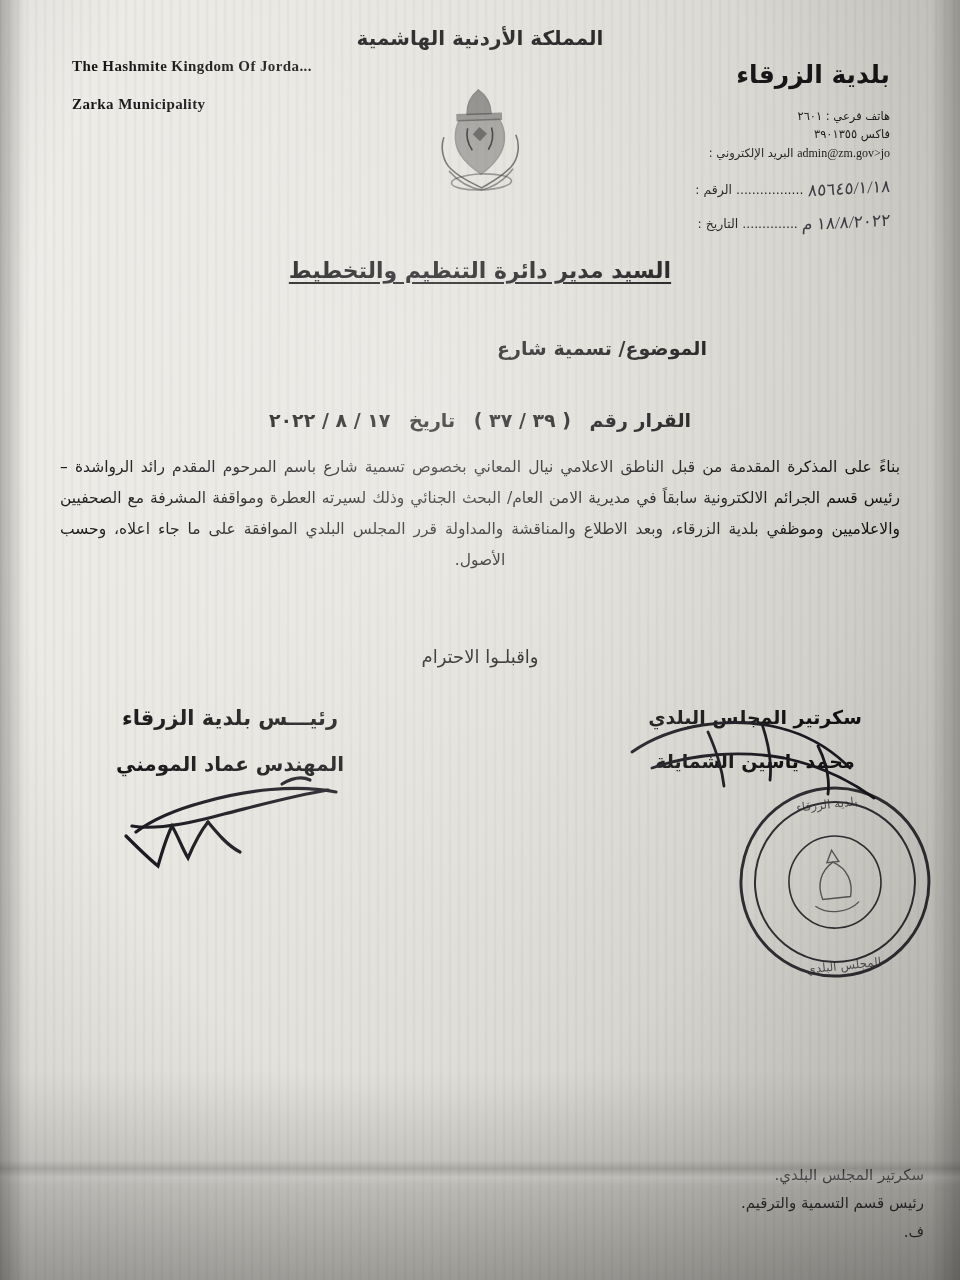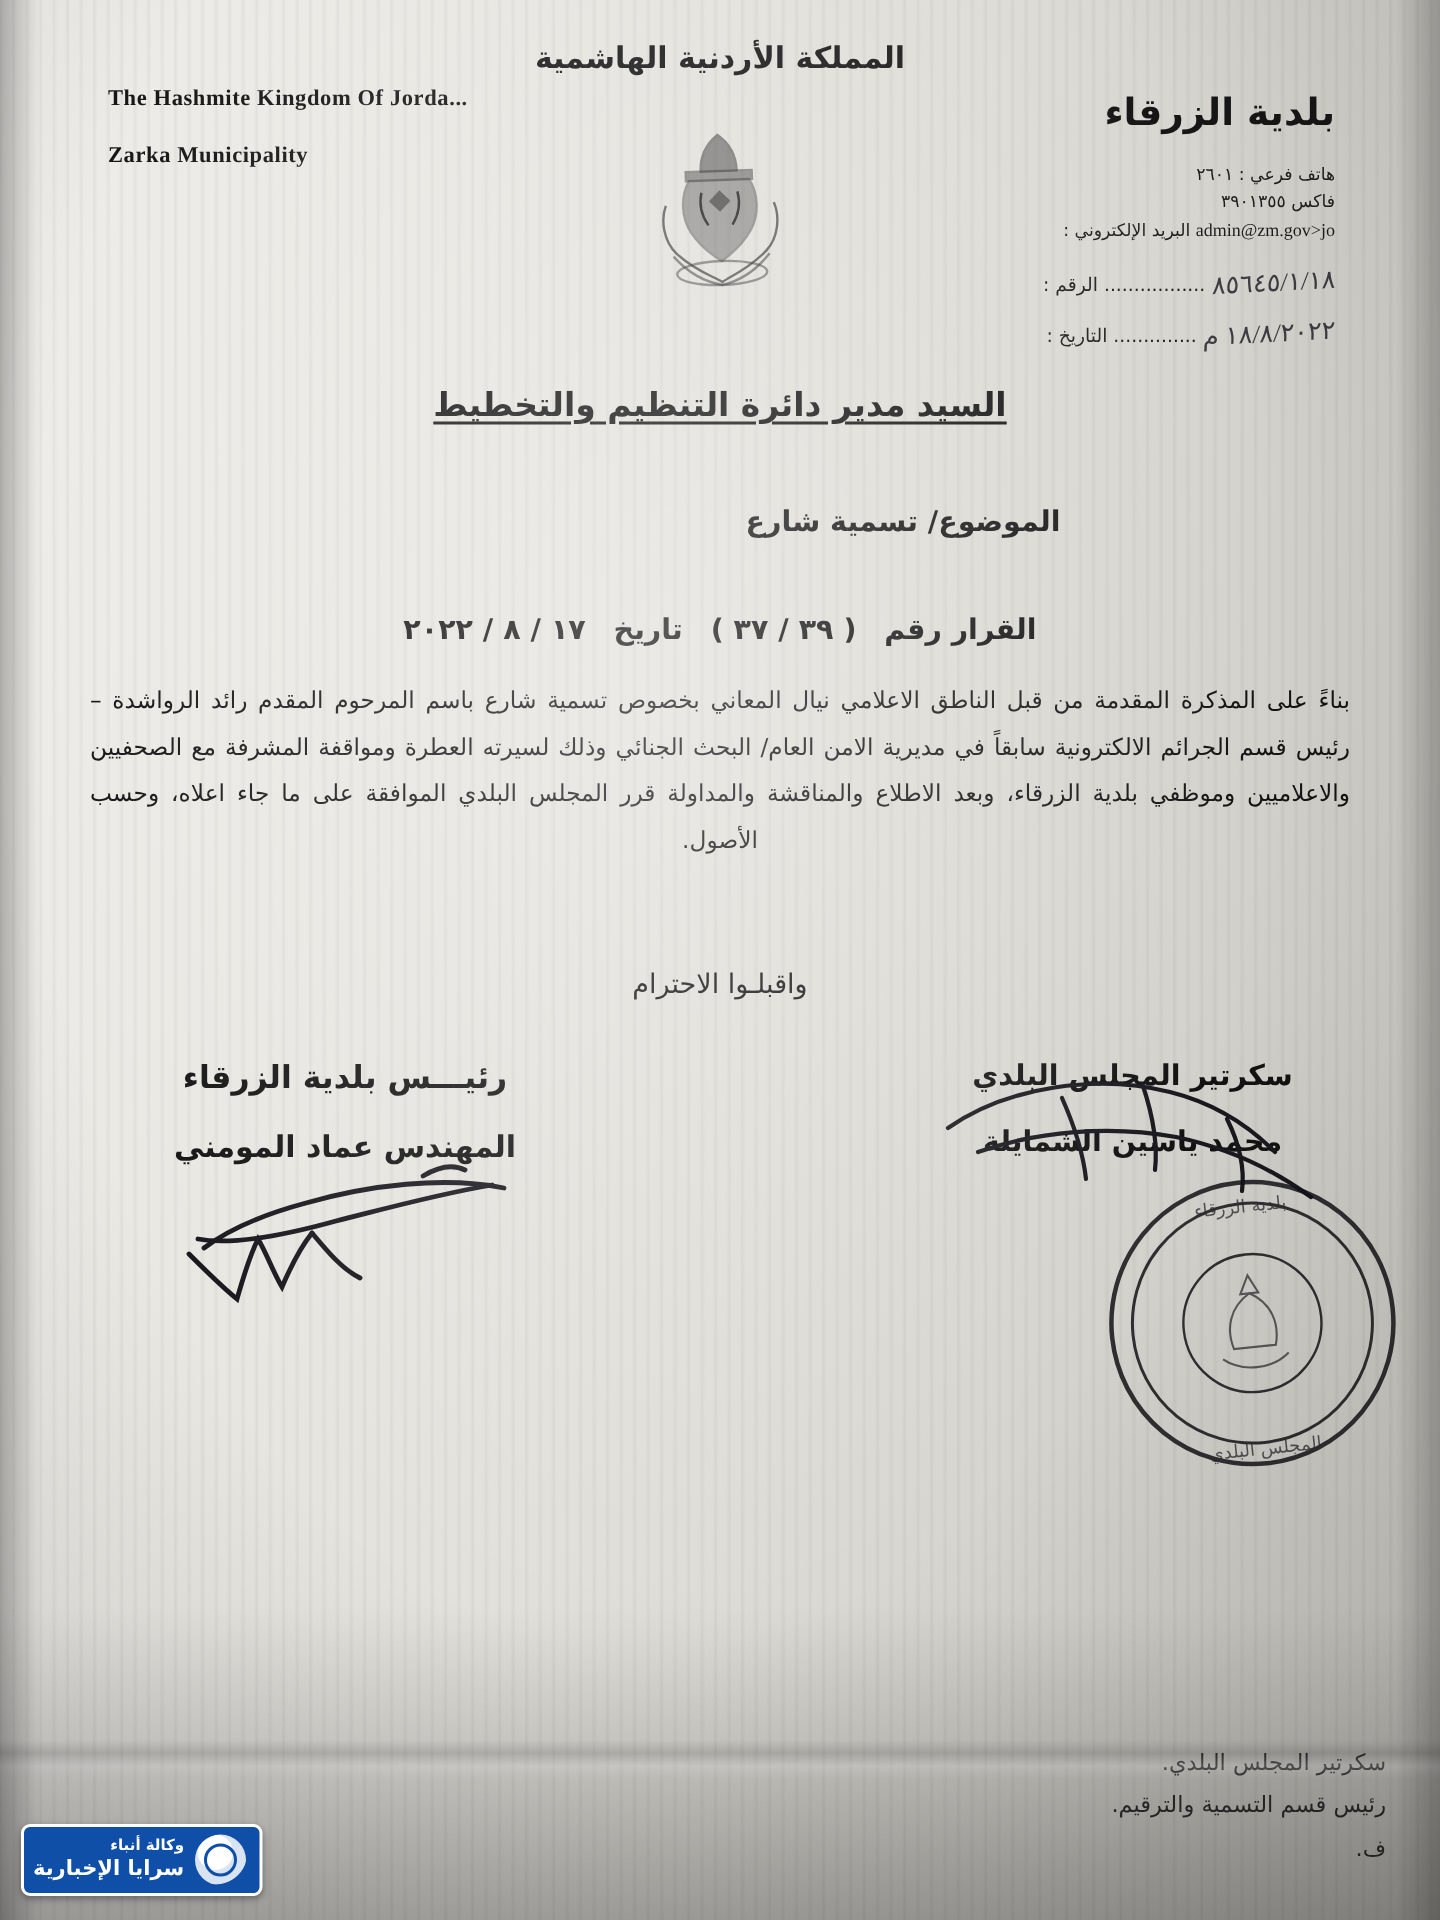--- a/index.html
+++ b/index.html
@@ -352,20 +352,13 @@
     </div>
 
     <div class="fold"></div>
   </div>
 
   <div class="vignette"></div>
   <div class="edge-left"></div>
   <div class="edge-right"></div>
   <div class="shadow-bottom"></div>
 
-  <div class="badge">
-    <div class="logo"></div>
-    <div class="txt">
-      <div class="t1">وكالة أنباء</div>
-      <div class="t2">سرايا الإخبارية</div>
-    </div>
-  </div>
 </div>
 
 </body></html>

